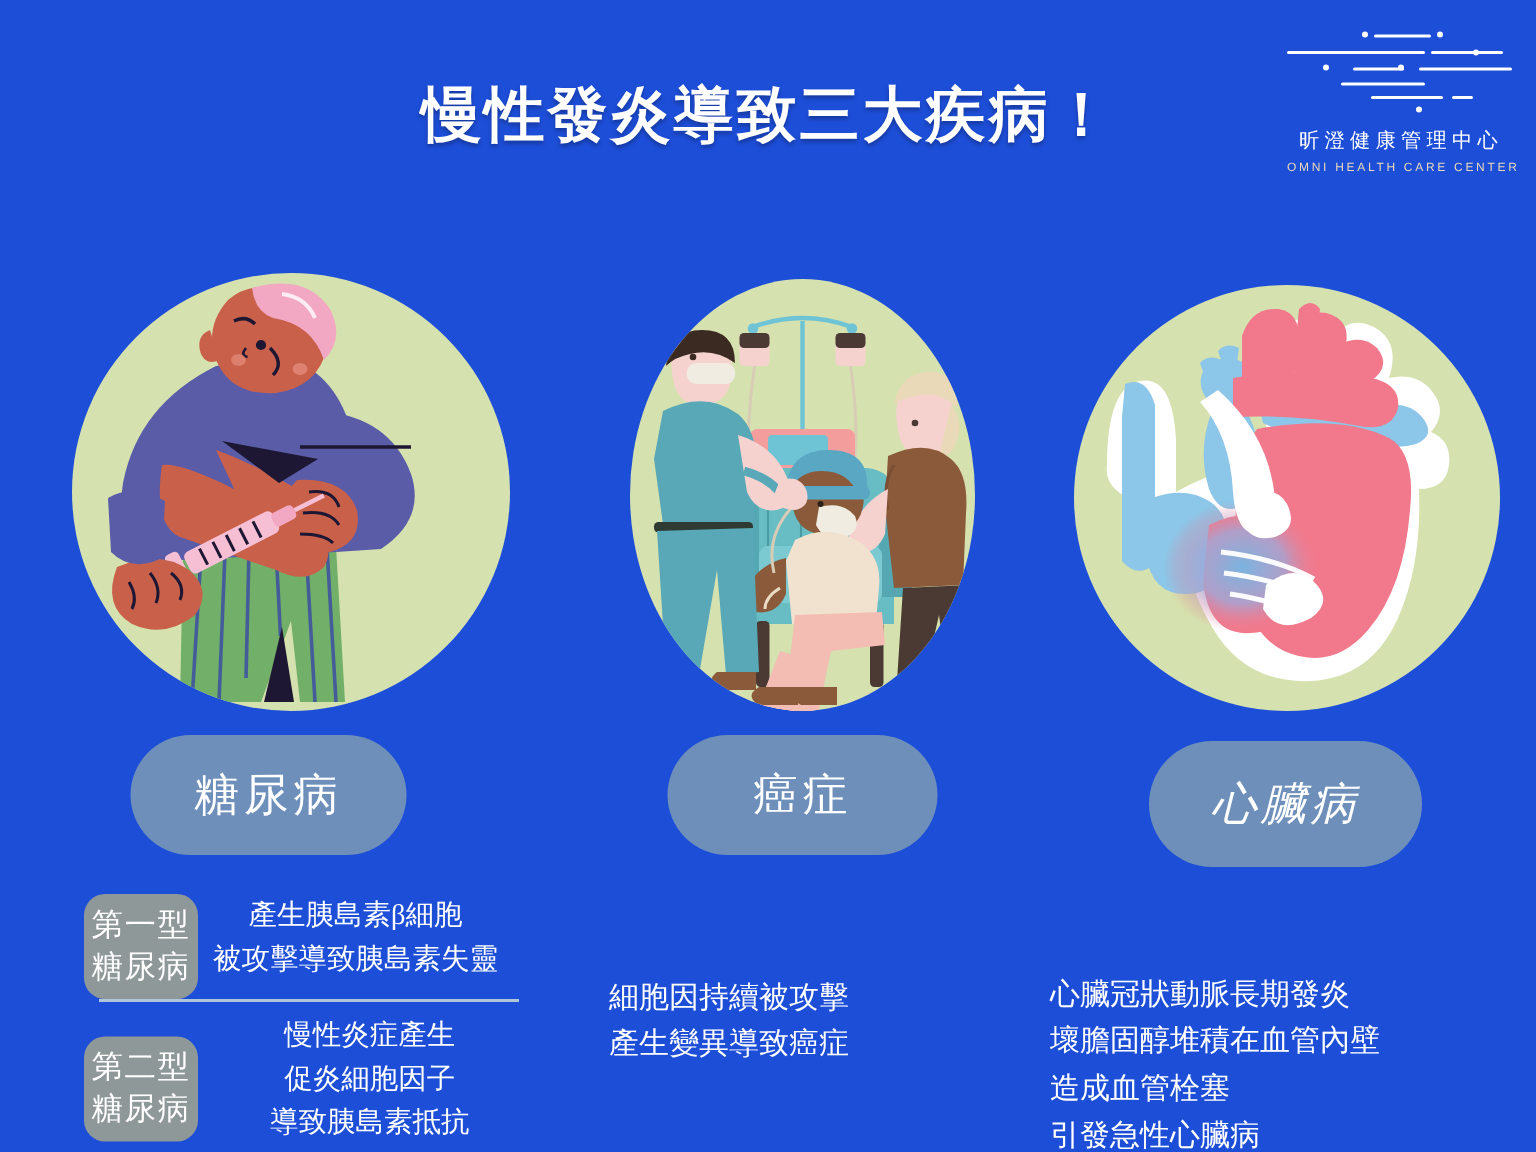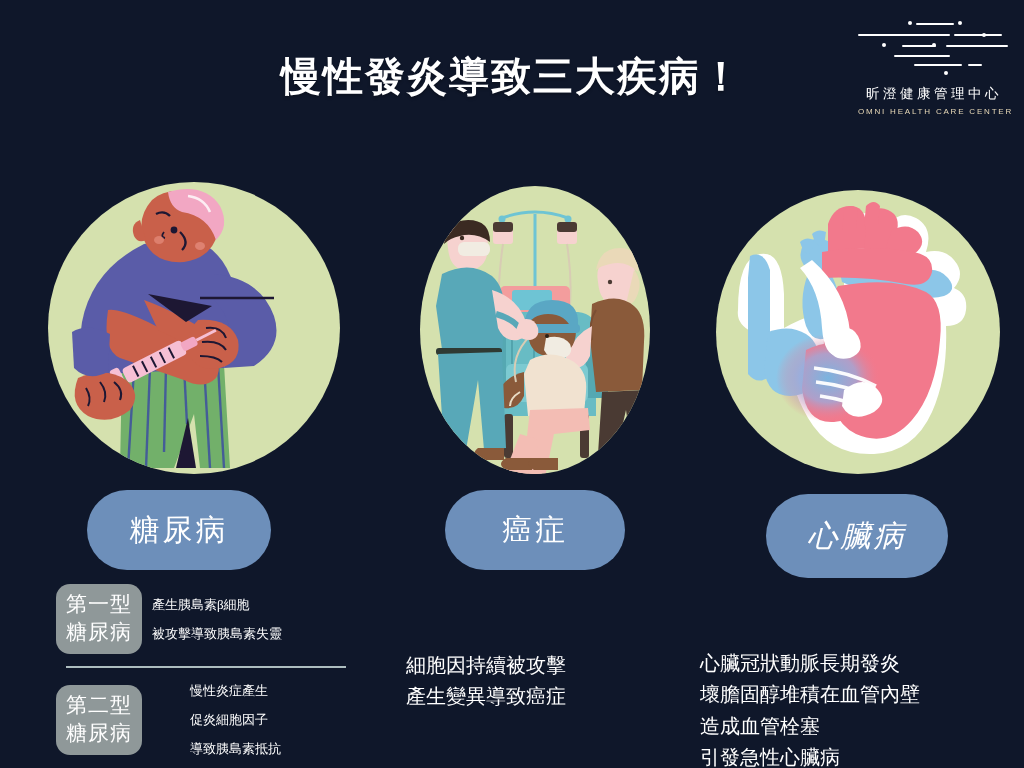--- a/index.html
+++ b/index.html
@@ -13,21 +13,21 @@
     font-family: "Liberation Sans", "DejaVu Sans", sans-serif;
     overflow: hidden;
     position: relative;
     color: #ffffff;
   }
   #page {
     position: absolute;
     inset: 0;
     width: 1024px;
     height: 768px;
-    background: #0f172a;
+    background: #1d4ed8;
   }
 
   
   .page-title {
     position: absolute;
     left: 0;
     top: 49px;
     width: 1024px;
     text-align: center;
     font-size: 40px;
@@ -135,35 +135,36 @@
     position: absolute;
     display: flex;
     align-items: center;
   }
   .sr0 { left: 22px; top: 584px; }
   .sr1 { left: 22px; top: 676px; gap: 38px; }
 
   .badge {
     background: #8f9899;
     border-radius: 14px;
-    width: 86px;
+    width: 76px;
     padding: 6px 0 8px 0;
     text-align: center;
     font-size: 21px;
     line-height: 28px;
     letter-spacing: 1px;
     color: #ffffff;
     flex: 0 0 auto;
     white-space: nowrap;
+    margin-top: 12px;
   }
   .sub-desc {
     margin-left: 10px;
-    font-size: 13px;
+    font-size: 19px;
     line-height: 29px;
-    text-align: left;
+    text-align: center;
     color: #ffffff;
     white-space: nowrap;
   }
   .divider {
     position: absolute;
     left: 32px;
     top: 666px;
     width: 280px;
     height: 2px;
     background: #c9dbd9;

